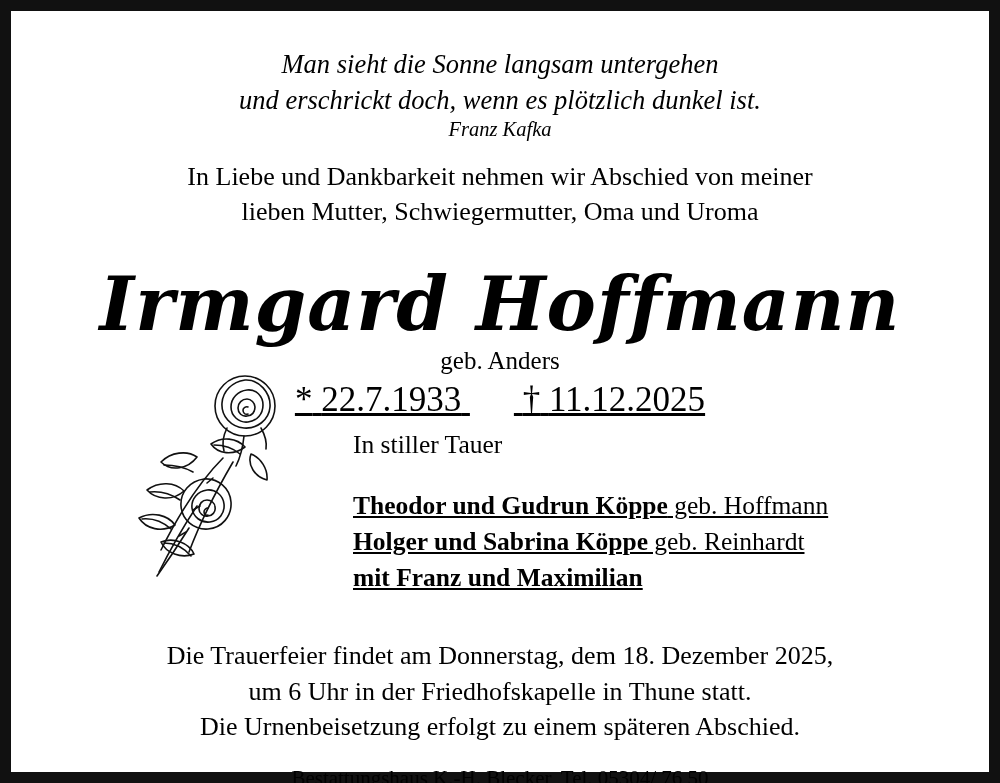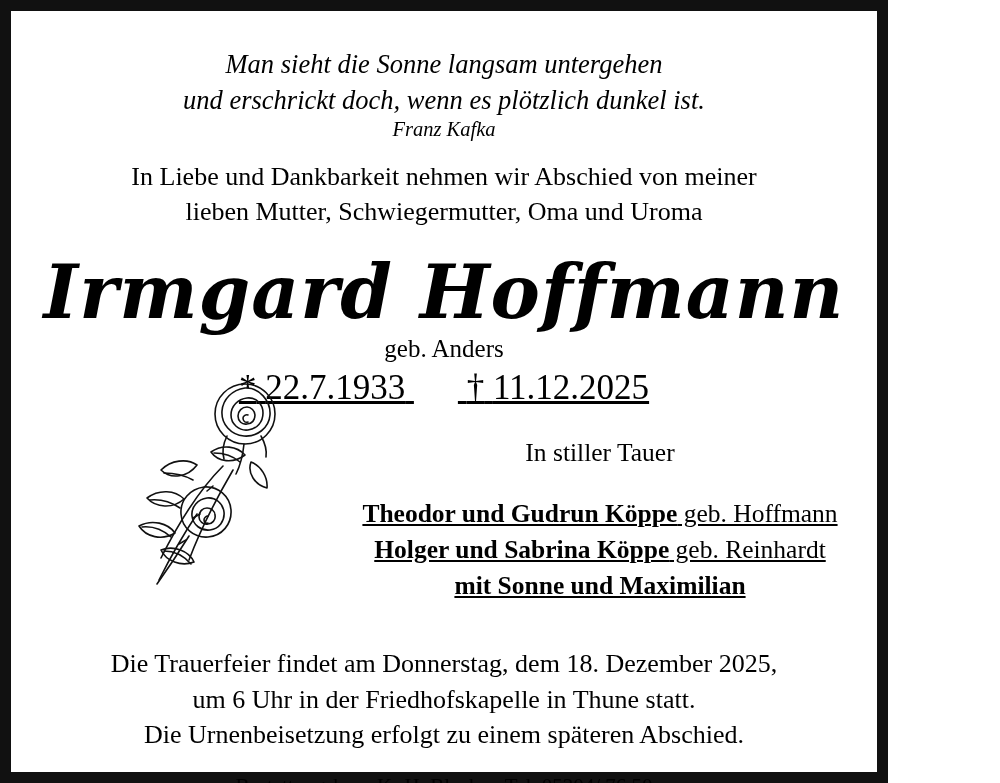--- a/index.html
+++ b/index.html
@@ -10,21 +10,21 @@
   body {
     width: 1000px;
     height: 783px;
     font-family: "Liberation Serif", serif;
     color: #000000;
     overflow: hidden;
   }
   .obituary {
     position: relative;
     box-sizing: border-box;
-    width: 888px;
+    width: 1000px;
     height: 783px;
     background: #ffffff;
     border: 11px solid #111111;
     padding: 26px 30px 10px 30px;
     text-align: center;
   }
   .quote {
     font-style: italic;
     font-size: 26.5px;
     line-height: 1.34;
@@ -46,41 +46,41 @@
   .intro-line {
     display: block;
   }
   .name {
     font-family: "DejaVu Serif", "Liberation Serif", serif;
     font-style: italic;
     font-weight: bold;
     font-size: 74px;
     letter-spacing: 1px;
     line-height: 1.05;
-    margin-top: 24px;
+    margin-top: 36px;
     white-space: nowrap;
   }
   .maiden {
     font-size: 25px;
     margin-top: 4px;
   }
   .dates {
     font-size: 35px;
     margin-top: 5px;
     white-space: nowrap;
     text-decoration: underline;
   }
   .dates .sep {
     display: inline-block;
     width: 44px;
   }
   .mourning-block {
     position: relative;
-    margin-top: 28px;
-    text-align: center;
+    margin-top: 8px;
+    text-align: left;
     padding-left: 312px;
   }
   .mourning-title {
     font-size: 25.5px;
     line-height: 1.3;
   }
   .family {
     margin-top: 26px;
     font-size: 25.5px;
     line-height: 1.42;
@@ -182,21 +182,21 @@
         <path d="M92 152l7-4"></path>
         <path d="M78 178l7-4"></path>
       </g>
     </svg>
 
     <div class="mourning-title">In stiller Tauer</div>
 
     <div class="family">
       <span class="family-line"><b>Theodor und Gudrun Köppe</b><span> geb. Hoffmann</span></span>
       <span class="family-line"><b>Holger und Sabrina Köppe</b><span> geb. Reinhardt</span></span>
-      <span class="family-line"><b>mit Sonne und Maximilian</b><span></span></span>
+      <span class="family-line"><b>mit Franz und Maximilian</b><span></span></span>
     </div>
   </div>
 
   <div class="ceremony">
     <span class="ceremony-line">Die Trauerfeier findet am Donnerstag, dem 18. Dezember 2025,</span>
     <span class="ceremony-line">um 6 Uhr in der Friedhofskapelle in Thune statt.</span>
     <span class="ceremony-line">Die Urnenbeisetzung erfolgt zu einem späteren Abschied.</span>
   </div>
 
   <div class="footer">Bestattungshaus K.-H. Blecker, Tel. 05304/ 76 50</div>

